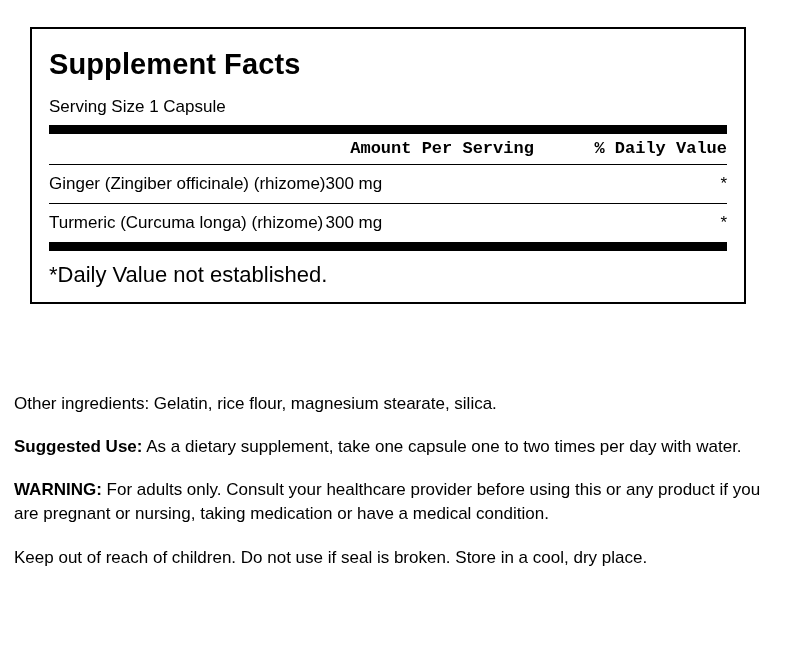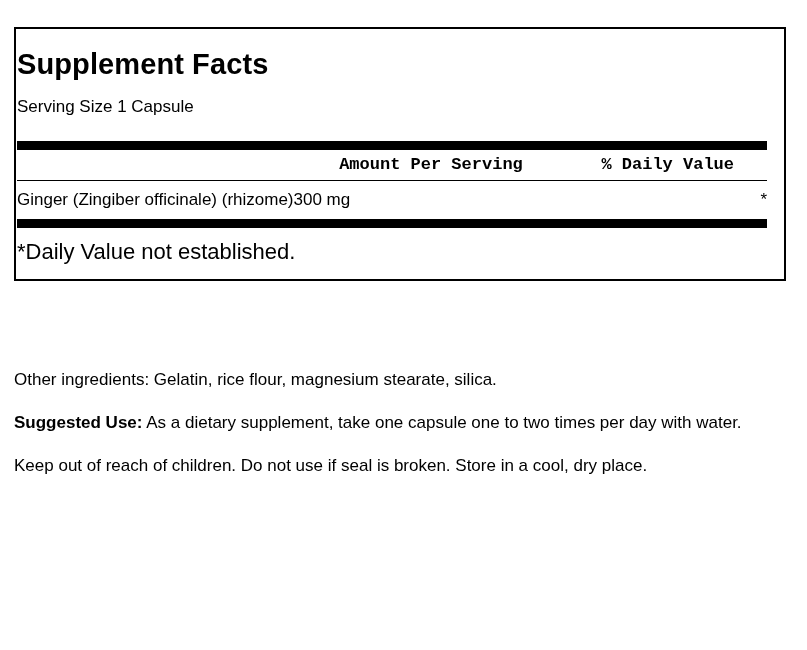--- a/index.html
+++ b/index.html
@@ -18,38 +18,38 @@
     position: relative;
     width: 807px;
     height: 650px;
     box-sizing: border-box;
     padding: 0;
   }
 
   
   .panel {
     position: absolute;
-    left: 14px;
+    left: 30px;
     top: 27px;
-    width: 772px;
+    width: 716px;
     box-sizing: border-box;
     border: 2px solid #000;
-    padding: 14px 17px 12px 1px;
+    padding: 14px 17px 12px 17px;
   }
   .panel-title {
     font-size: 29px;
     font-weight: bold;
     letter-spacing: 0.1px;
     line-height: 1.1;
     margin: 6px 0 0 0;
   }
   .serving-size {
     font-size: 17px;
     margin-top: 16px;
-    margin-bottom: 24px;
+    margin-bottom: 8px;
   }
   .rule-thick {
     height: 9px;
     background: #000;
     margin: 0;
   }
   .facts-table {
     width: 100%;
     border-collapse: collapse;
     font-size: 17px;
@@ -62,20 +62,21 @@
   .head-row th {
     font-weight: bold;
     padding: 5px 0 6px 0;
     font-size: 17px;
     font-family: Liberation Mono, monospace;
   }
   .head-amount {
     text-align: center;
   }
   .head-dv {
+    text-align: right;
     white-space: nowrap;
   }
   .head-blank {
     width: 36%;
   }
   .item-row td {
     padding: 9px 0 9px 0;
     border-top: 1px solid #000;
     margin-left: 27px;
   }
@@ -97,21 +98,21 @@
   .footnote {
     font-size: 22px;
     margin-top: 11px;
     margin-bottom: 2px;
   }
 
   
   .body-copy {
     position: absolute;
     left: 14px;
-    top: 368px;
+    top: 392px;
     width: 772px;
   }
   .para {
     font-size: 17px;
     line-height: 1.42;
     margin: 0 0 19px 0;
   }
   .para:last-child {
     margin-bottom: 0;
   }
@@ -138,31 +139,37 @@
           <tr class="head-row">
         <th class="head-blank"></th>
         <th class="head-amount">Amount Per Serving</th>
         <th class="head-dv">% Daily Value</th>
       </tr>
       <tr class="item-row">
         <td class="item-name">Ginger (Zingiber officinale) (rhizome)</td>
         <td class="item-amount">300 mg</td>
         <td class="item-dv">*</td>
       </tr>
+      <tr class="item-row">
+        <td class="item-name">Turmeric (Curcuma longa) (rhizome)</td>
+        <td class="item-amount">300 mg</td>
+        <td class="item-dv">*</td>
+      </tr>
     </tbody>
       </table>
 
     <div class="rule-thick"></div>
 
     <div class="footnote">*Daily Value not established.</div>
   </div>
 
   <div class="body-copy">
 
     <p class="para">Other ingredients: Gelatin, rice flour, magnesium stearate, silica.</p>
 
     <p class="para"><b>Suggested Use:</b><span> As a dietary supplement, take one capsule one to two times per day with water.</span></p>
 
+    <p class="para"><b>WARNING:</b><span> For adults only. Consult your healthcare provider before using this or any product if you are pregnant or nursing, taking medication or have a medical condition.</span></p>
 
     <p class="para">Keep out of reach of children. Do not use if seal is broken. Store in a cool, dry place.</p>
   </div>
 
 </div>
 
 </body></html>

